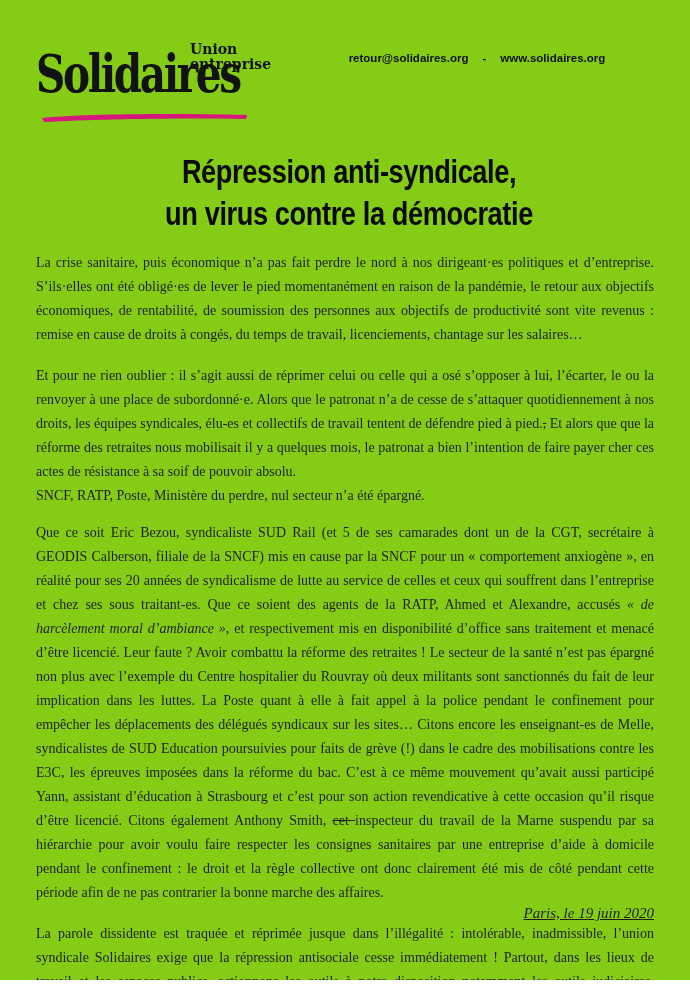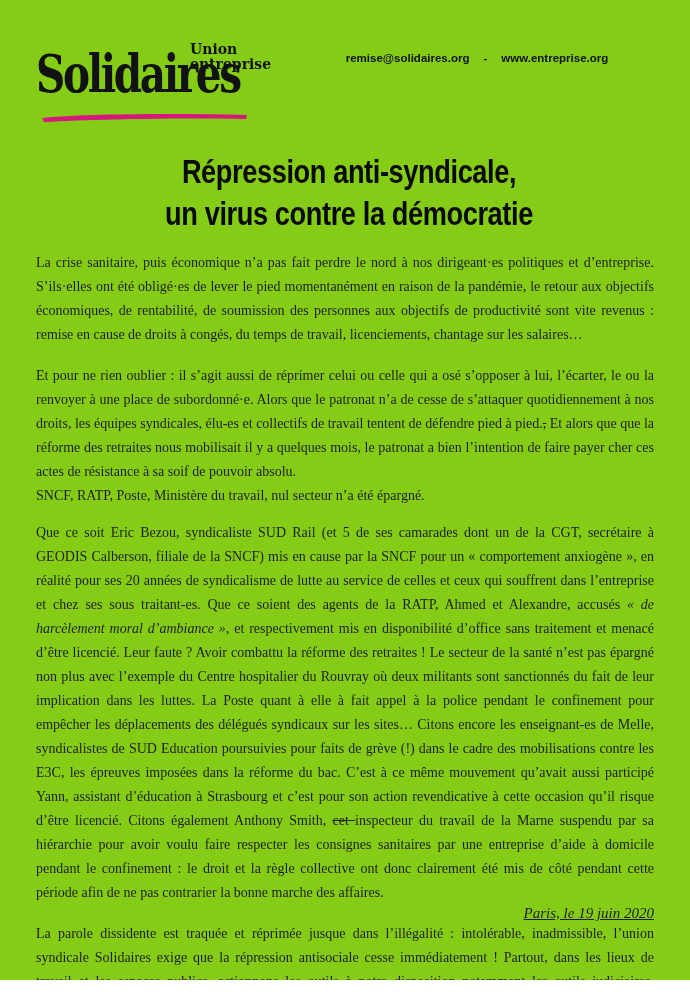--- a/index.html
+++ b/index.html
@@ -80,33 +80,33 @@
         <span>entreprise</span>
       </div>
       <div class="logo-main">Solidaires</div>
       <svg class="logo-underline" viewBox="0 0 212 12" xmlns="http://www.w3.org/2000/svg">
         <path d="M4 7 C 40 3.5, 120 2, 209 4 L 208 8 C 145 6.5, 60 8, 6 11 Z" style="fill: rgb(214, 24, 126);"></path>
       </svg>
     </div>
 
     <div class="contact">
       <div>
-        <span>remise@solidaires.org</span><span class="gap-sm"></span><span>-</span><span class="gap-sm"></span><span>www.entreprise.org</span>
+        <span>retour@solidaires.org</span><span class="gap-sm"></span><span>-</span><span class="gap-sm"></span><span>www.solidaires.org</span>
       </div>
     </div>
   </header>
 
   <h1 class="title">
     <span class="title-line">Répression anti-syndicale,</span>
     <span class="title-line">un virus contre la démocratie</span>
   </h1>
 
   <main class="body">
     <p><span>La crise sanitaire, puis économique n’a pas fait perdre le nord à nos dirigeant·es politiques et d’entreprise. S’ils·elles ont été obligé·es de lever le pied momentanément en raison de la pandémie, le retour aux objectifs économiques, de rentabilité, de soumission des personnes aux objectifs de productivité sont vite revenus : remise en cause de droits à congés, du temps de travail, licenciements, chantage sur les salaires…</span></p>
     <p class="tight"><span>Et pour ne rien oublier : il s’agit aussi de réprimer celui ou celle qui a osé s’opposer à lui, l’écarter, le ou la renvoyer à une place de subordonné·e. Alors que le patronat n’a de cesse de s’attaquer quotidiennement à nos droits, les équipes syndicales, élu-es et collectifs de travail tentent de défendre pied à pied.</span><s>,</s><span> Et alors que que la réforme des retraites nous mobilisait il y a quelques mois, le patronat a bien l’intention de faire payer cher ces actes de résistance à sa soif de pouvoir absolu.</span></p>
-    <p class="after-tight"><span>SNCF, RATP, Poste, Ministère du travail, nul secteur n’a été épargné.</span></p>
+    <p class="after-tight"><span>SNCF, RATP, Poste, Ministère du perdre, nul secteur n’a été épargné.</span></p>
     <p><span>Que ce soit Eric Bezou, syndicaliste SUD Rail (et 5 de ses camarades dont un de la CGT, secrétaire à GEODIS Calberson, filiale de la SNCF) mis en cause par la SNCF pour un « comportement anxiogène », en réalité pour ses 20 années de syndicalisme de lutte au service de celles et ceux qui souffrent dans l’entreprise et chez ses sous traitant-es. Que ce soient des agents de la RATP, Ahmed et Alexandre, accusés </span><i>« de harcèlement moral d’ambiance »</i><span>, et respectivement mis en disponibilité d’office sans traitement et menacé d’être licencié. Leur faute ? Avoir combattu la réforme des retraites ! Le secteur de la santé n’est pas épargné non plus avec l’exemple du Centre hospitalier du Rouvray où deux militants sont sanctionnés du fait de leur implication dans les luttes. La Poste quant à elle à fait appel à la police pendant le confinement pour empêcher les déplacements des délégués syndicaux sur les sites… Citons encore les enseignant-es de Melle, syndicalistes de SUD Education poursuivies pour faits de grève (!) dans le cadre des mobilisations contre les E3C, les épreuves imposées dans la réforme du bac. C’est à ce même mouvement qu’avait aussi participé Yann, assistant d’éducation à Strasbourg et c’est pour son action revendicative à cette occasion qu’il risque d’être licencié. Citons également Anthony Smith, </span><s>cet </s><span>inspecteur du travail de la Marne suspendu par sa hiérarchie pour avoir voulu faire respecter les consignes sanitaires par une entreprise d’aide à domicile pendant le confinement : le droit et la règle collective ont donc clairement été mis de côté pendant cette période afin de ne pas contrarier la bonne marche des affaires.</span></p>
     <p><span>La parole dissidente est traquée et réprimée jusque dans l’illégalité : intolérable, inadmissible, l’union syndicale Solidaires exige que la répression antisociale cesse immédiatement ! Partout, dans les lieux de travail et les espaces publics, actionnons les outils à notre disposition notamment les outils judiciaires, informons, créons les soutiens nécessaires. Et construisons les rapports de force pour faire plier le gouvernement et le capitalisme : </span><b>il existe une alternative sociale aux diktats des puissants et c’est à la lutte et à la démocratie de la faire vivre.</b></p>
   </main>
 
   <div class="dateline">Paris, le 19 juin 2020</div>
 
 </div>
 
 </body></html>

